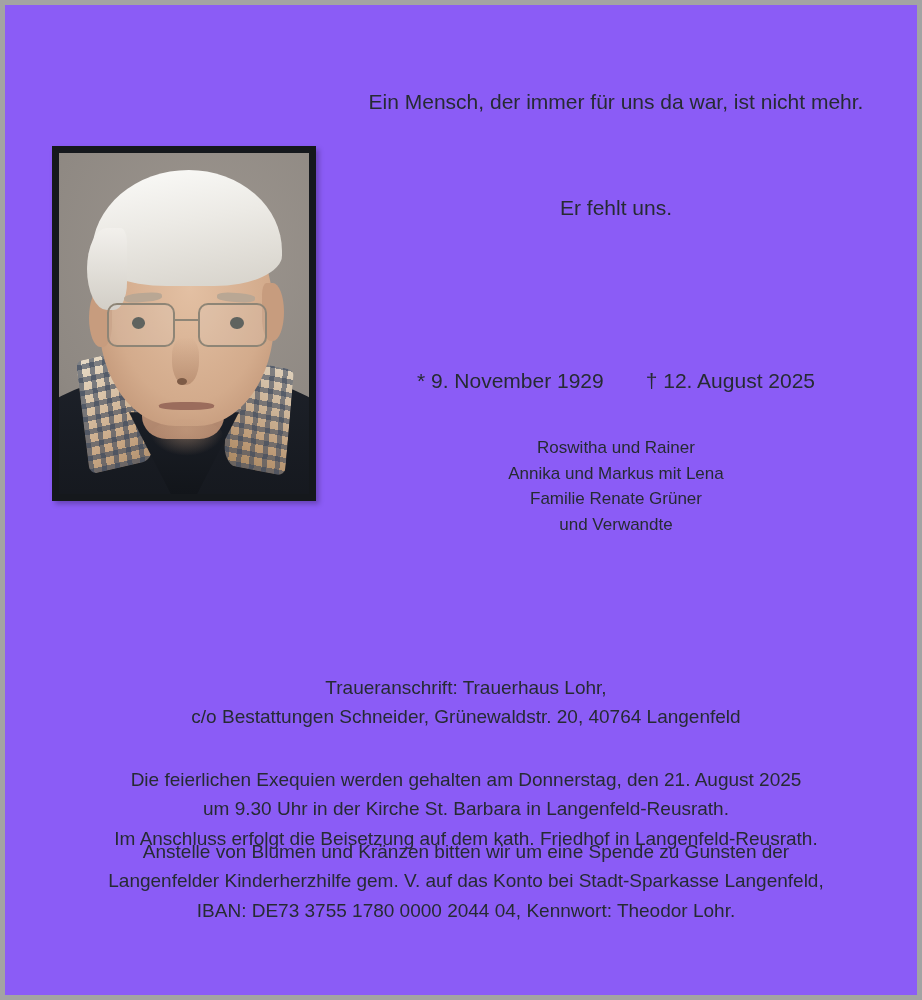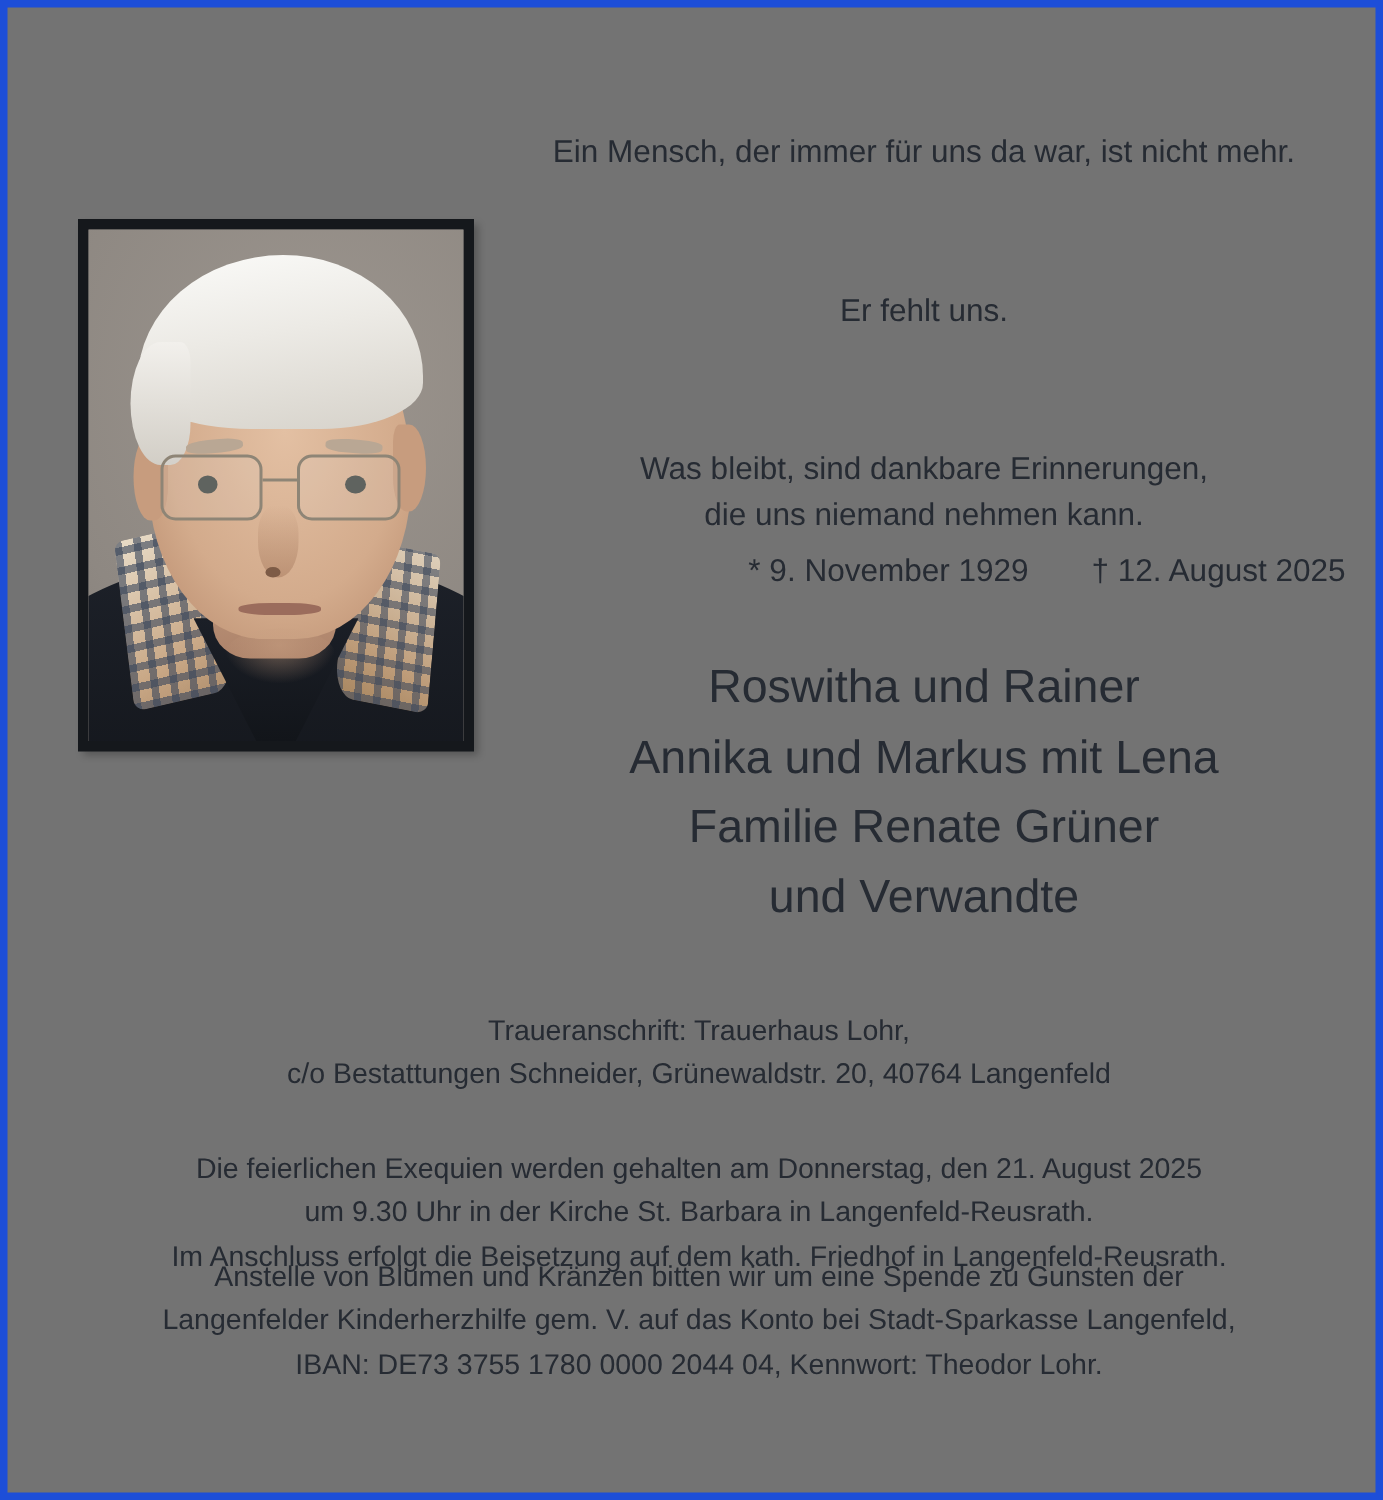--- a/index.html
+++ b/index.html
@@ -7,23 +7,23 @@
     padding: 0;
     background: #ffffff;
   }
   body {
     font-family: "Liberation Sans", sans-serif;
   }
   .notice {
     position: relative;
     width: 922px;
     height: 1000px;
-    background: #737373;
+    background: #8b5cf6;
     box-sizing: border-box;
-    border: 5px solid #1d4ed8;
+    border: 5px solid #a3a3a3;
     overflow: hidden;
   }
   .inner {
     position: relative;
     width: 100%;
     height: 100%;
   }
 
   
   .portrait-wrap {
@@ -203,29 +203,28 @@
     top: 262px;
     width: 562px;
     font-size: 48px;
     letter-spacing: 0.4px;
   }
   .dates {
     left: 330px;
     top: 331px;
     width: 562px;
     font-size: 21px;
-    text-align: right;
   }
   .dates .sep { display: inline-block; width: 42px; }
 
   .family {
     left: 330px;
     top: 430px;
     width: 562px;
-    font-size: 31px;
+    font-size: 17px;
     line-height: 1.5;
   }
 
   .address {
     left: 60px;
     top: 668px;
     width: 802px;
     font-size: 19px;
     line-height: 1.55;
   }
@@ -279,22 +278,20 @@
         <div class="ph-mouth"></div>
         <div class="ph-chin"></div>
       </div>
     </div>
 
     <div class="txt verse">
       <div>Ein Mensch, der immer für uns da war, ist nicht mehr.</div>
       <span class="gap"></span>
       <div>Er fehlt uns.</div>
       <span class="gap"></span>
-      <div>Was bleibt, sind dankbare Erinnerungen,
-die uns niemand nehmen kann.</div>
     </div>
 
 
     <div class="txt dates">
       <span>* 9. November 1929</span><span class="sep"></span><span>† 12. August 2025</span>
     </div>
 
     <div class="txt family">Roswitha und Rainer
 Annika und Markus mit Lena
 Familie Renate Grüner

